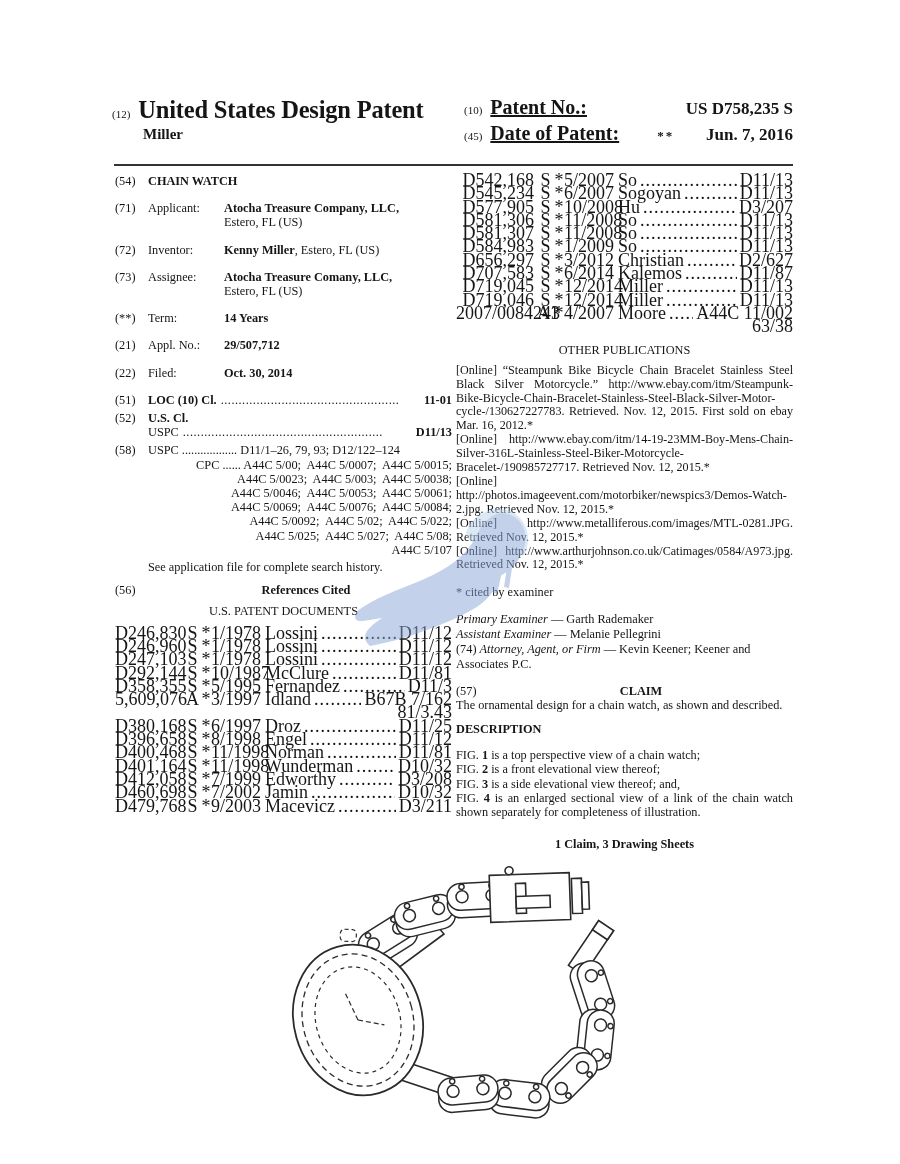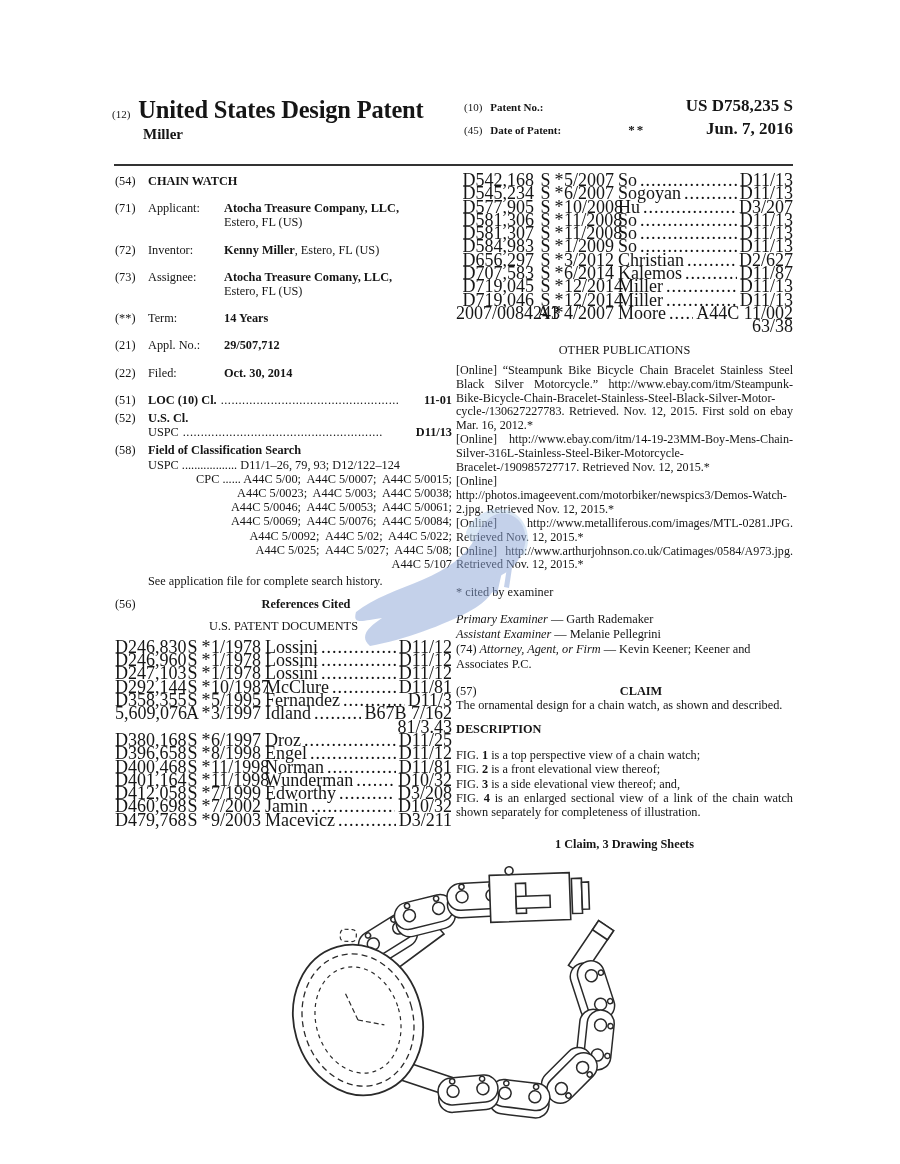--- a/index.html
+++ b/index.html
@@ -21,21 +21,21 @@
 
   
   .header{position:absolute;left:112px;top:96px;width:681px;display:flex;}
   .h-left{width:352px;}
   .h-title-row{display:flex;align-items:baseline;}
   .snum{font-size:11px;flex:none;margin-right:8px;}
   .h-title{font-size:24.5px;font-weight:bold;letter-spacing:-.2px;white-space:nowrap;}
   .h-author{font-weight:bold;font-size:15px;margin-left:31px;margin-top:2px;}
   .h-right{flex:1;}
   .h-r-row{display:flex;align-items:baseline;margin-bottom:3px;}
-  .h-r-label{font-size:11px;font-weight:bold;margin-right:6px;white-space:nowrap;}
+  .h-r-label{font-size:20px;font-weight:bold;margin-right:6px;white-space:nowrap;text-decoration:underline;}
   .h-r-fill{flex:1;text-align:center;font-weight:bold;font-size:13px;letter-spacing:2px;}
   .h-r-val{font-size:17px;font-weight:bold;white-space:nowrap;}
   .hrule{position:absolute;left:114px;top:164px;width:679px;border-top:2px solid #333;}
 
   
   .col{position:absolute;top:174px;font-size:12.3px;line-height:14.2px;}
   .col-left{left:115px;width:337px;}
   .col-right{left:456px;width:337px;}
 
   
@@ -177,21 +177,20 @@
           <span>USPC</span>
           <span class="lead">........................................................</span>
           <span class="b">D11/13</span>
         </div>
       </span>
     </div>
 
     <div class="bib" style="margin-bottom:9px;">
       <span class="n">(58)</span>
       <span class="val">
-        <div class="b">Field of Classification Search</div>
         <div class="uspc-line">USPC .................. D11/1–26, 79, 93; D12/122–124</div>
         <div>
 
         <div class="cpc-line">CPC ...... A44C 5/00;  A44C 5/0007;  A44C 5/0015;</div>
             <div class="cpc-line">A44C 5/0023;  A44C 5/003;  A44C 5/0038;</div>
             <div class="cpc-line">A44C 5/0046;  A44C 5/0053;  A44C 5/0061;</div>
             <div class="cpc-line">A44C 5/0069;  A44C 5/0076;  A44C 5/0084;</div>
             <div class="cpc-line">A44C 5/0092;  A44C 5/02;  A44C 5/022;</div>
             <div class="cpc-line">A44C 5/025;  A44C 5/027;  A44C 5/08;</div>
             <div class="cpc-line">A44C 5/107</div>

